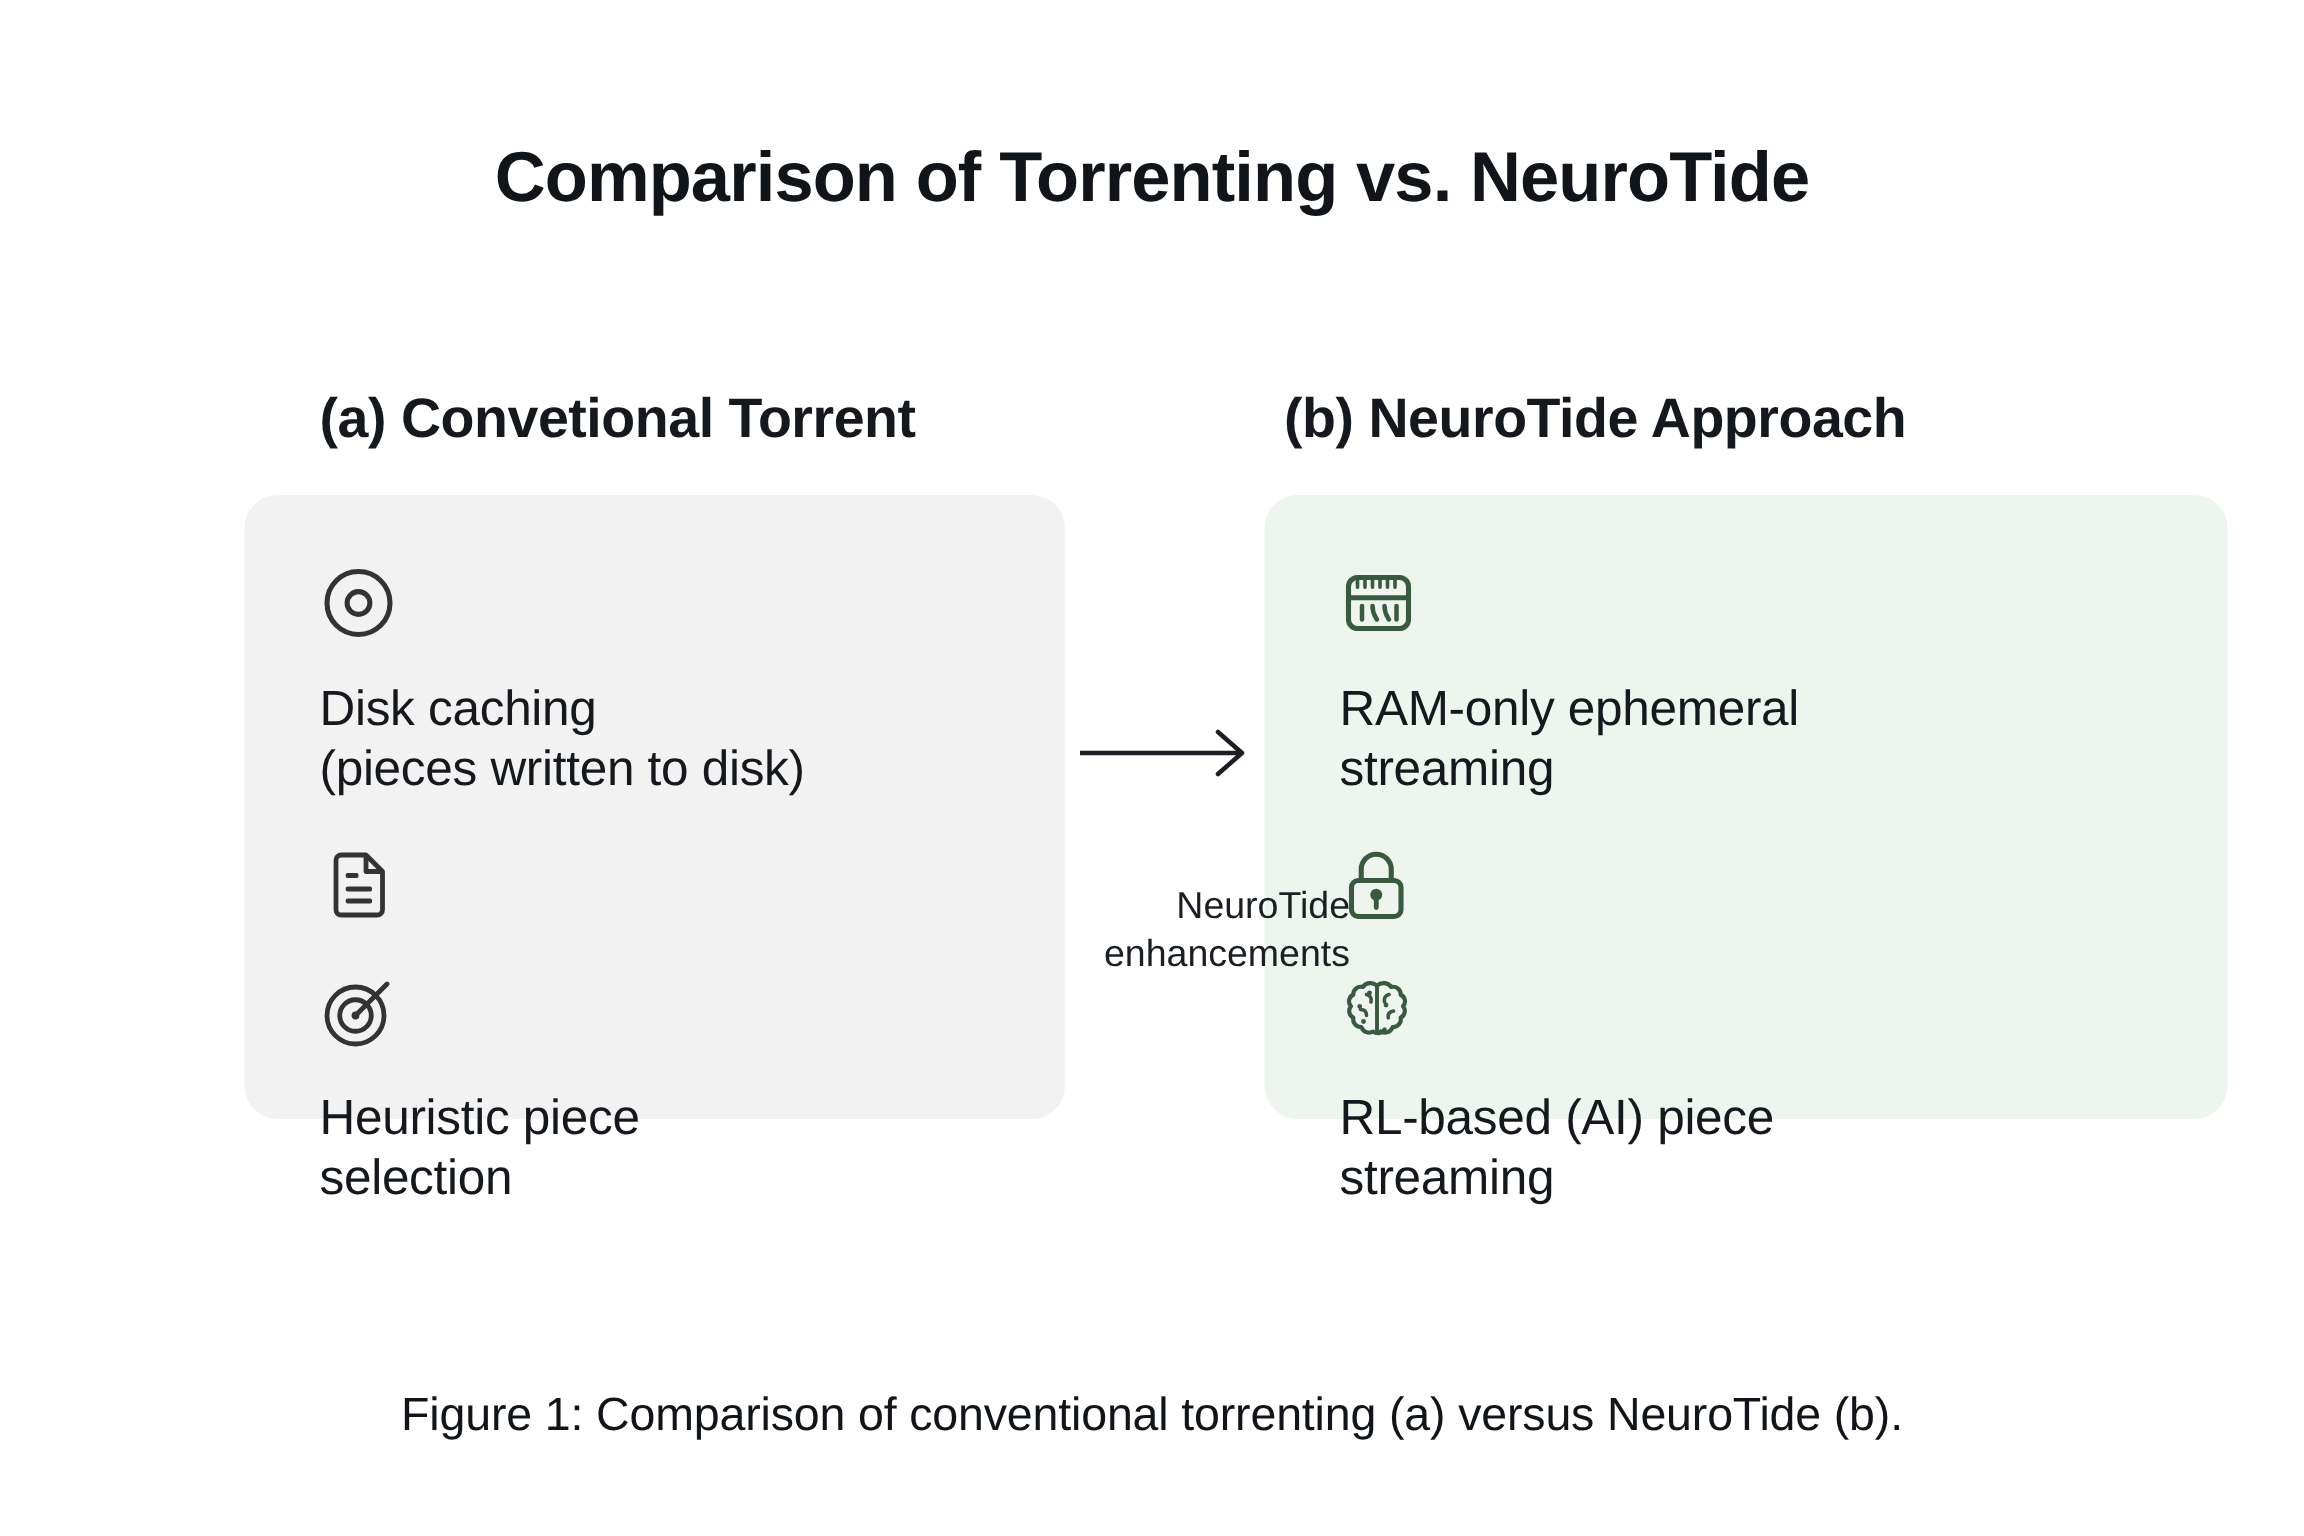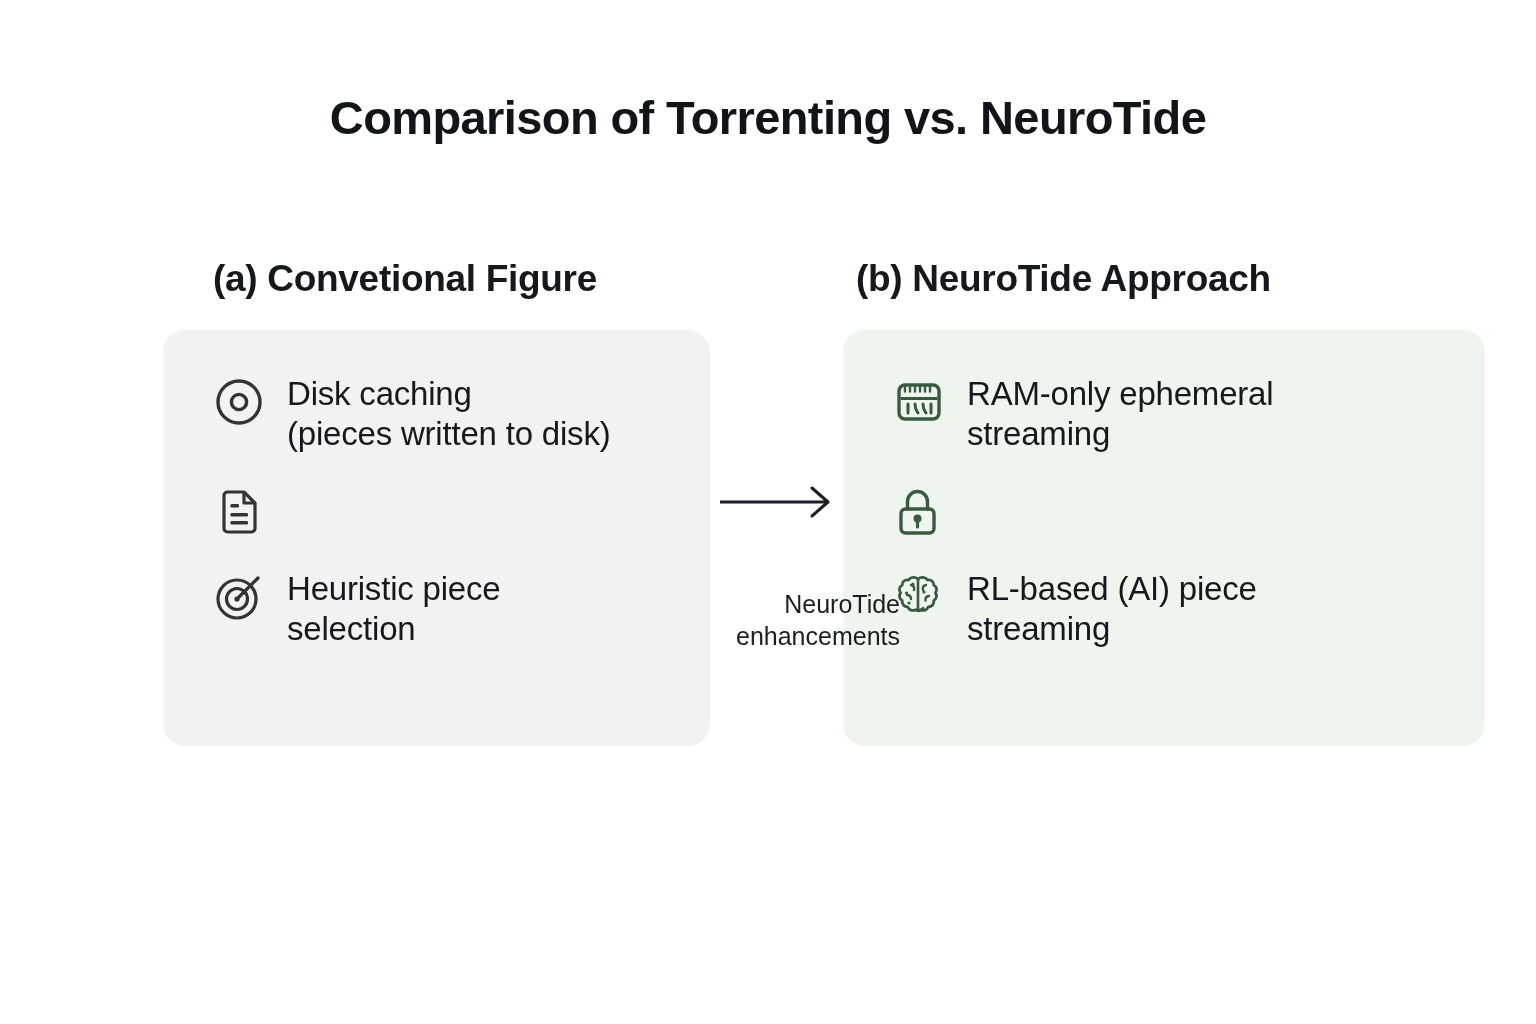--- a/index.html
+++ b/index.html
@@ -74,20 +74,21 @@
     right: 22px;
     display: flex;
     flex-direction: column;
     gap: 28px;
   }
 
   .panel-item {
     display: flex;
     align-items: flex-start;
     gap: 22px;
+    flex-direction: column;
   }
 
   .item-icon {
     flex: 0 0 auto;
     width: 52px;
     height: 52px;
     margin-top: 4px;
     display: block;
   }
   .item-icon svg { display: block; width: 52px; height: 52px; }
@@ -135,21 +136,21 @@
     color: #111418;
   }
 </style>
 </head>
 <body>
 
 <div class="figure-root">
 
   <div class="figure-title">Comparison of Torrenting vs. NeuroTide</div>
 
-  <div class="col-header col-header-a">(a) Convetional Figure</div>
+  <div class="col-header col-header-a">(a) Convetional Torrent</div>
 
   <div class="col-header col-header-b">(b) NeuroTide Approach</div>
 
   <div class="panel panel-a">
     <div class="panel-items">
 
       <div class="panel-item">
         <span class="item-icon">
           <svg viewBox="0 0 52 52" fill="none" xmlns="http://www.w3.org/2000/svg">
             <circle cx="26" cy="26" r="21" stroke="#333333" stroke-width="3.4"></circle>
@@ -244,14 +245,15 @@
   <div class="arrow-wrap">
     <svg width="120" height="40" viewBox="0 0 120 40" fill="none" xmlns="http://www.w3.org/2000/svg">
       <path d="M2 20H110" stroke="#1b1f24" stroke-width="3"></path>
       <path d="M94 6L110 20L94 34" stroke="#1b1f24" stroke-width="3" stroke-linecap="round" stroke-linejoin="round" fill="none"></path>
     </svg>
   </div>
 
   <div class="arrow-label">NeuroTide
 enhancements</div>
 
+  <div class="figure-caption">Figure 1: Comparison of conventional torrenting (a) versus NeuroTide (b).</div>
 
 </div>
 
 </body></html>

